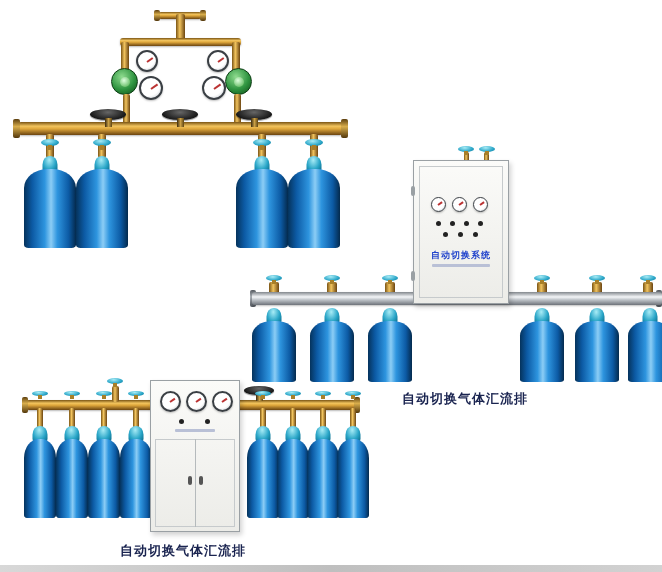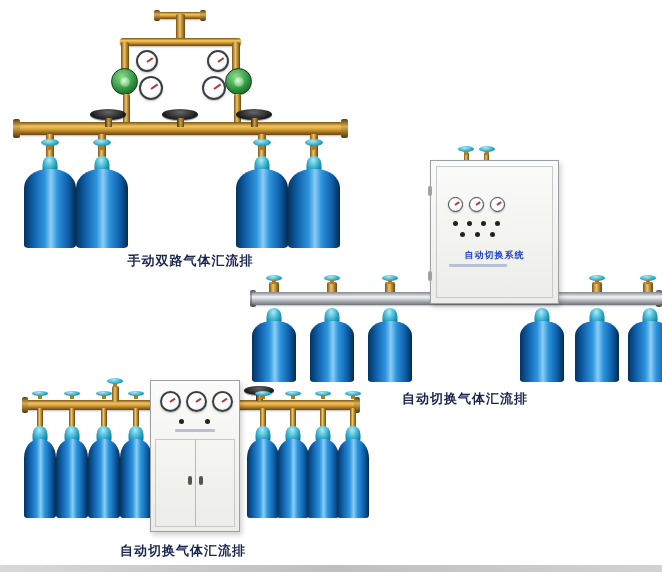--- a/index.html
+++ b/index.html
@@ -99,34 +99,33 @@
     <div class="knob" style="left:33px;top:133px;width:18px;height:12px;"></div>
     <div class="knob" style="left:85px;top:133px;width:18px;height:12px;"></div>
     <div class="knob" style="left:245px;top:133px;width:18px;height:12px;"></div>
     <div class="knob" style="left:297px;top:133px;width:18px;height:12px;"></div>
 
     <div class="cyl" style="left:16px;top:150px;width:52px;height:92px;"></div>
     <div class="cyl" style="left:68px;top:150px;width:52px;height:92px;"></div>
     <div class="cyl" style="left:228px;top:150px;width:52px;height:92px;"></div>
     <div class="cyl" style="left:280px;top:150px;width:52px;height:92px;"></div>
 
-    <div class="caption" style="left:20px;top:246px;width:325px;text-align:center;">手动双路气体汇流排</div>
   </div>
 
   <div class="product" style="left:252px;top:150px;width:410px;height:256px;">
     <div class="pv" style="left:212px;top:2px;width:5px;height:12px;"></div>
     <div class="knob" style="left:206px;top:-4px;width:16px;height:10px;"></div>
     <div class="pv" style="left:232px;top:2px;width:5px;height:12px;"></div>
     <div class="knob" style="left:227px;top:-4px;width:16px;height:10px;"></div>
 
     <div class="alu" style="left:0;top:142px;width:410px;height:13px;z-index:1;"></div>
     <div class="caps" style="left:-2px;top:140px;width:6px;height:17px;"></div>
     <div class="caps" style="left:404px;top:140px;width:6px;height:17px;"></div>
 
-    <div class="cabinet" style="left:178px;top:10px;width:94px;height:142px;z-index:2;padding-left:33px;">
+    <div class="cabinet" style="left:161px;top:10px;width:94px;height:142px;z-index:2;">
       <div class="cab-door" style="left:5px;top:5px;right:5px;bottom:5px;"></div>
       <div class="gauge sm" style="left:17px;top:36px;width:13px;height:13px;"></div>
       <div class="gauge sm" style="left:38px;top:36px;width:13px;height:13px;"></div>
       <div class="gauge sm" style="left:59px;top:36px;width:13px;height:13px;"></div>
       <div class="dot" style="left:22px;top:60px;"></div>
       <div class="dot" style="left:36px;top:60px;"></div>
       <div class="dot" style="left:50px;top:60px;"></div>
       <div class="dot" style="left:64px;top:60px;"></div>
       <div class="dot" style="left:29px;top:71px;"></div>
       <div class="dot" style="left:44px;top:71px;"></div>

